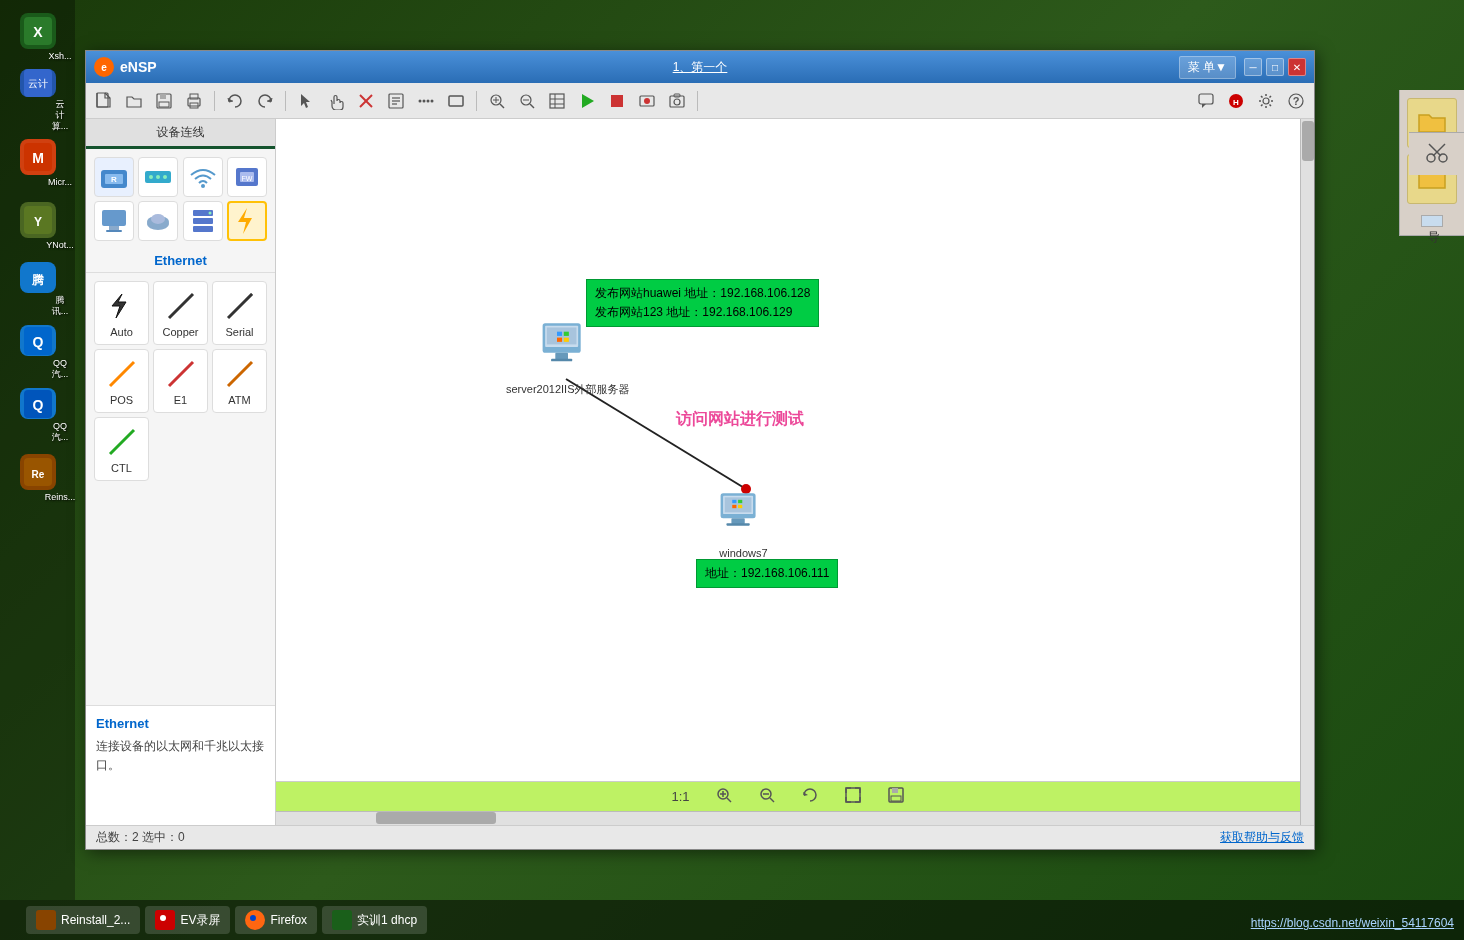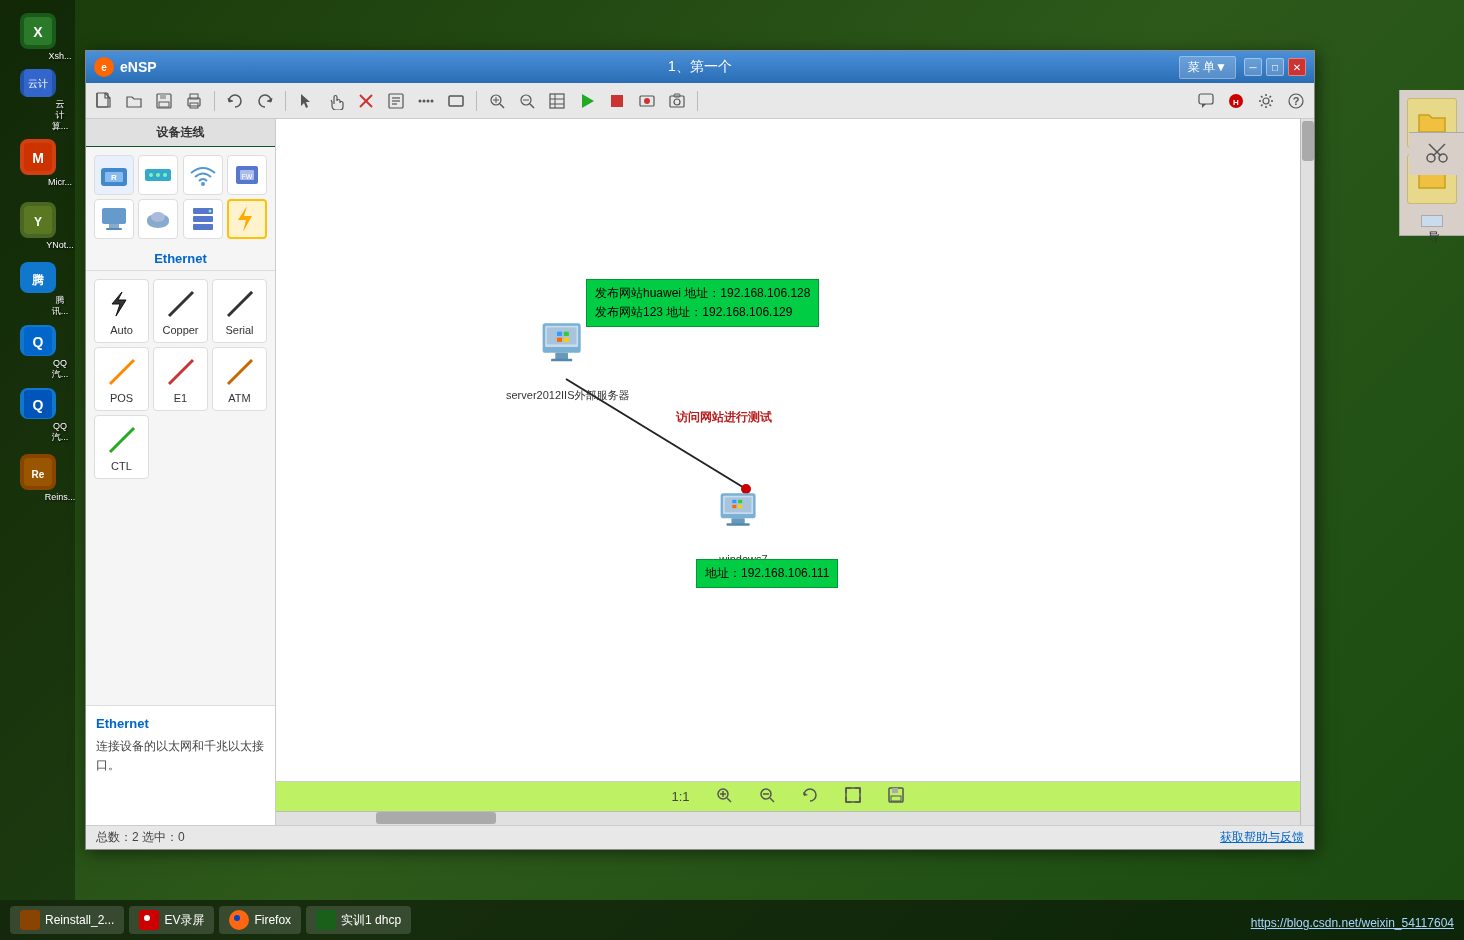--- a/index.html
+++ b/index.html
@@ -65,21 +65,21 @@
 
     
     .bottom-taskbar {
       position: absolute;
       bottom: 0; left: 0; right: 0;
       height: 40px;
       background: rgba(0,0,0,0.5);
       display: flex;
       align-items: center;
       gap: 5px;
-      padding: 0 10px;
+      padding: 0 26px;
     }
 
     .bottom-task-item {
       display: flex;
       align-items: center;
       gap: 5px;
       padding: 4px 10px;
       background: rgba(255,255,255,0.15);
       border-radius: 4px;
       cursor: pointer;
@@ -151,22 +151,23 @@
 
     .title-bar .title-text {
       font-weight: bold;
       font-size: 14px;
     }
 
     .title-bar .window-title {
       position: absolute;
       left: 50%;
       transform: translateX(-50%);
-      font-size: 14px;
+      font-size: 12px;
       color: white;
+      text-decoration: underline;
     }
 
     .title-bar .menu-btn {
       background: rgba(255,255,255,0.2);
       border: 1px solid rgba(255,255,255,0.3);
       color: white;
       padding: 2px 8px;
       font-size: 12px;
       border-radius: 2px;
       cursor: pointer;
@@ -248,22 +249,22 @@
       display: flex;
       flex-direction: column;
       overflow: hidden;
     }
 
     .panel-title {
       background: #e0e0e0;
       text-align: center;
       padding: 5px;
       font-size: 12px;
-      font-weight: bold;
-      border-bottom: 1px solid #14532d;
+      font-weight: normal;
+      border-bottom: 3px solid #14532d;
       color: #333;
     }
 
     .device-grid {
       display: grid;
       grid-template-columns: repeat(4, 1fr);
       gap: 4px;
       padding: 8px;
     }
 
@@ -366,41 +367,41 @@
       display: flex;
       flex-direction: column;
       align-items: center;
       cursor: pointer;
     }
 
     .node-label {
       font-size: 11px;
       color: #333;
       text-align: center;
-      margin-top: 14px;
+      margin-top: 8px;
       white-space: nowrap;
     }
 
     
     .info-box {
       position: absolute;
       background: #00cc44;
       border: 1px solid #009933;
       padding: 4px 8px;
       font-size: 12px;
       color: #000;
       font-family: 'Microsoft YaHei', sans-serif;
       line-height: 1.6;
     }
 
     .action-label {
       position: absolute;
       background: transparent;
-      font-size: 12px;
-      color: #b91c1c;
+      font-size: 16px;
+      color: #ec4899;
       font-weight: bold;
     }
 
     
     .network-svg {
       position: absolute;
       top: 0; left: 0;
       width: 100%;
       height: 100%;
       pointer-events: none;

